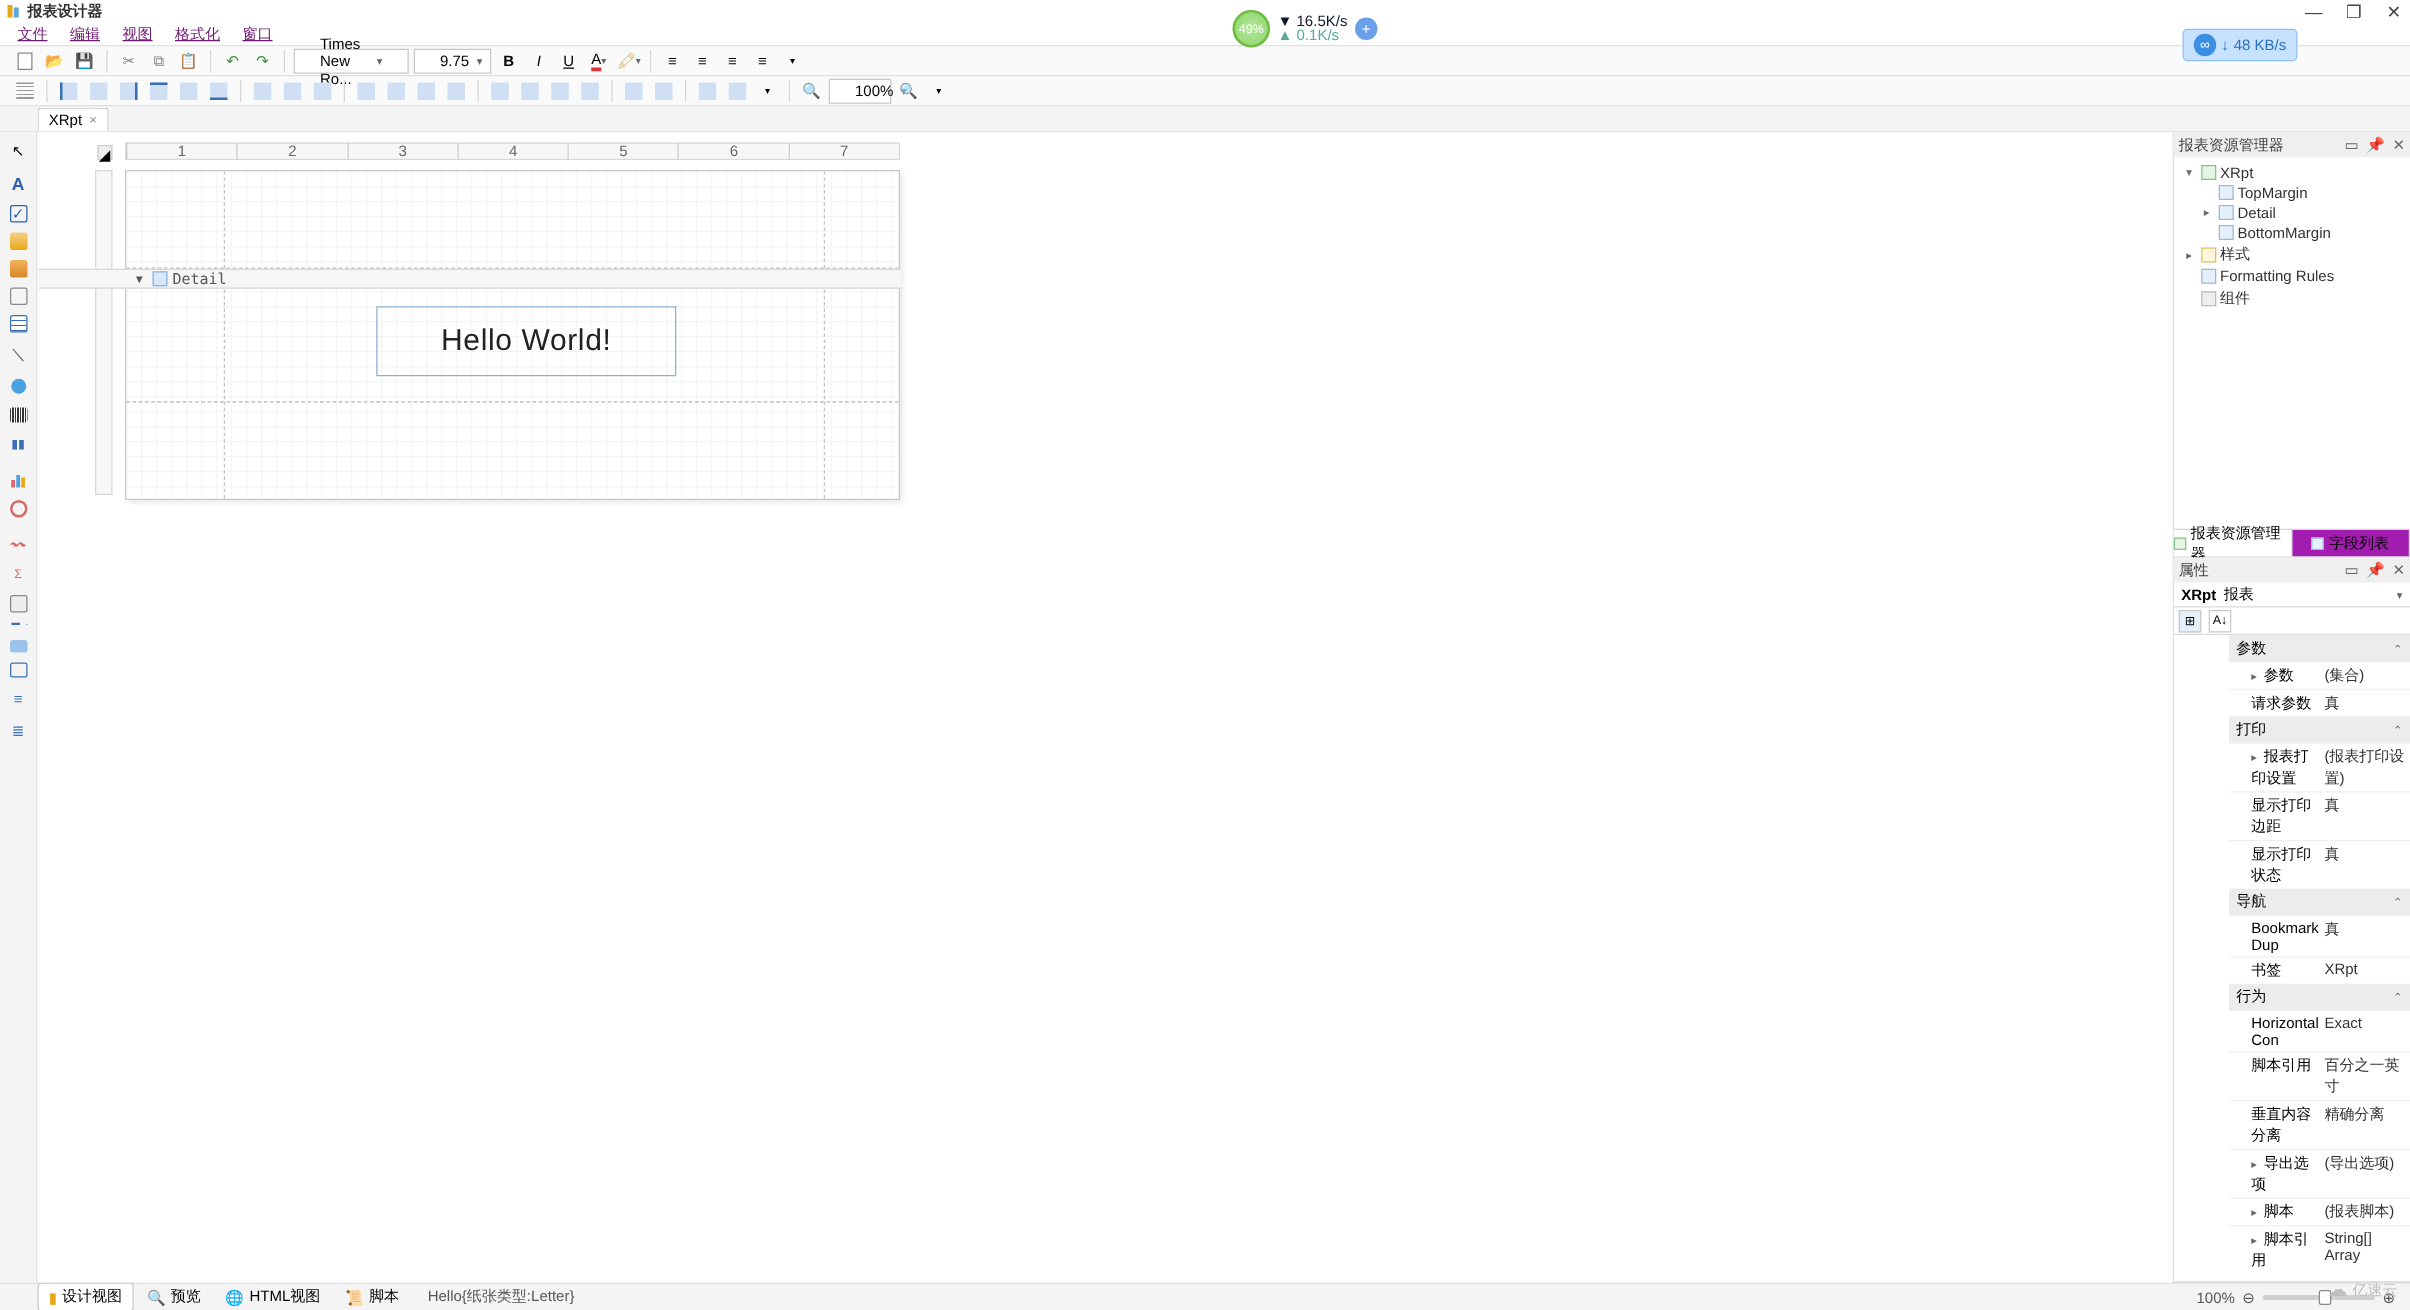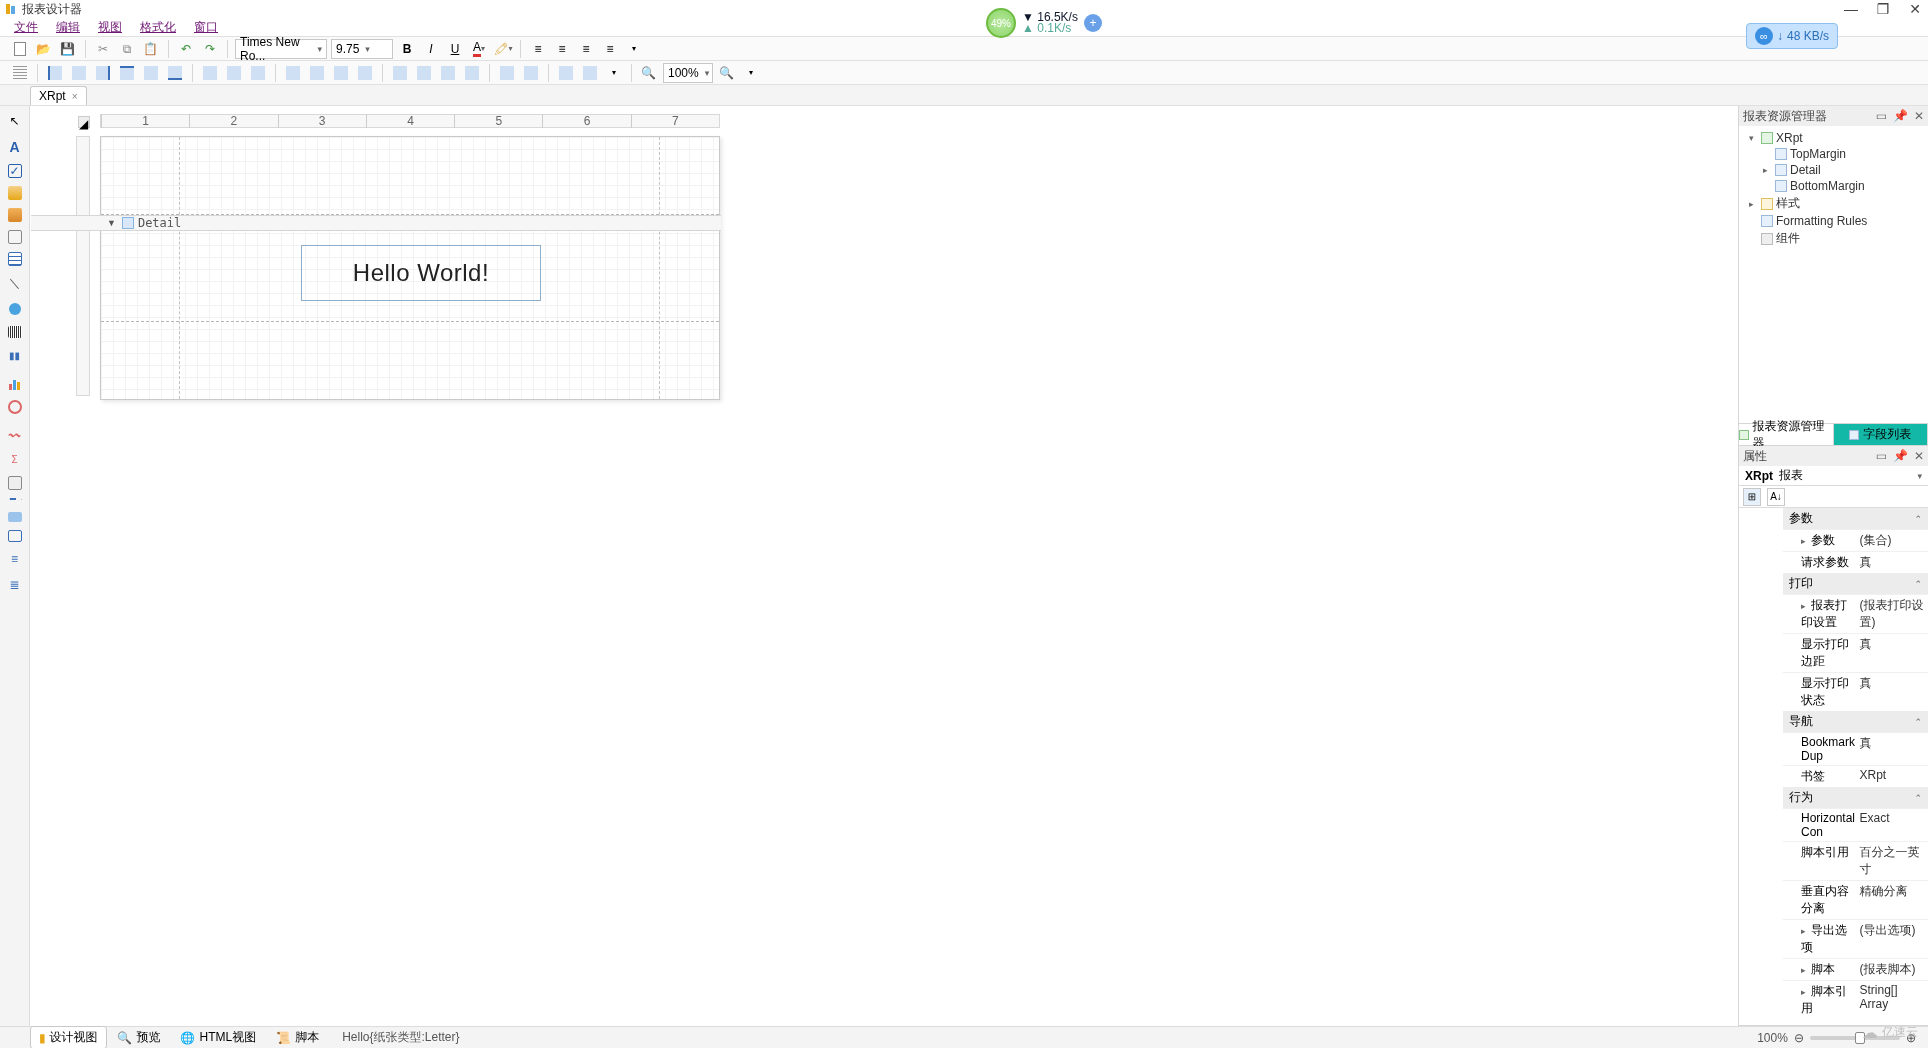--- a/index.html
+++ b/index.html
@@ -3,41 +3,41 @@
 <meta charset="utf-8">
 <style>
 * { margin: 0; padding: 0; box-sizing: border-box; font-family: "Microsoft YaHei", Arial, sans-serif; font-size: 12px; }
 body { background: #fff; overflow: hidden; width: 1928px; height: 1048px; position: relative; }
 
 
 .titlebar { height: 18px; background: #fff; display: flex; align-items: center; padding-left: 4px; }
 .titlebar .app-icon { width: 14px; height: 14px; margin-right: 4px; position: relative; }
 .titlebar .app-icon::before { content:""; position:absolute; left:2px; top:2px; width:4px; height:10px; background:#e6a817; }
 .titlebar .app-icon::after { content:""; position:absolute; left:7px; top:4px; width:4px; height:8px; background:#5ca8e0; }
-.titlebar-title { color: #333; }
+.titlebar-title { color: #333; font-weight: bold; }
 .win-controls { position: absolute; right: 6px; top: 2px; display: flex; gap: 18px; }
 .win-controls span { width: 14px; height: 14px; display: inline-flex; align-items:center; justify-content:center; color:#444; font-size:14px; }
 
 
 .float-perf { position: absolute; top: 8px; left: 986px; display:flex; align-items:center; gap:6px; }
 .perf-circle { width: 30px; height: 30px; border-radius: 50%; background: radial-gradient(circle,#b6e79c,#8dd66a); border:2px solid #6dbb3f; color:#fff; font-size:10px; display:flex; align-items:center; justify-content:center; }
 .perf-rates { font-size:10px; color:#7a7a7a; line-height:11px; }
 .perf-plus { width:18px; height:18px; border-radius:50%; background:#6aa0e8; color:#fff; display:flex; align-items:center; justify-content:center; font-size:12px; }
 .float-net { position:absolute; top:23px; right:90px; background:#c7e2ff; border:1px solid #8cbef0; border-radius:4px; padding:3px 8px; display:flex; align-items:center; gap:4px; color:#2a6fb8; font-size:11px; }
 .float-net .cloud { width:18px; height:18px; border-radius:50%; background:#3b8fe2; color:#fff; display:flex; align-items:center; justify-content:center; font-size:11px; }
 
 
 .menubar { height: 18px; background:#fff; display:flex; padding-left:14px; gap:18px; align-items:center; }
 .menubar span { color:#701a75; cursor:default;text-decoration:underline; }
 
 
 .toolbar { height: 24px; background:#fafafa; border-top:1px solid #e0e0e0; display:flex; align-items:center; padding-left:10px; gap:4px; }
 .tool-btn { width:20px; height:20px; display:flex; align-items:center; justify-content:center; border:1px solid transparent; border-radius:2px; }
 .tool-sep { width:1px; height:18px; background:#d6d6d6; margin:0 3px; }
-.tool-combo { height:20px; border:1px solid #c8c8c8; background:#fff; display:flex; align-items:center; padding:0 4px; }
+.tool-combo { height:20px; border:1px solid #c8c8c8; background:#fff; display:flex; align-items:center; padding:0 20px; }
 .tool-combo .caret { margin-left:6px; color:#666; font-size:9px; }
 .bold { font-weight:bold; } .italic { font-style:italic; } .underline { text-decoration:underline; }
 
 
 .tico { width:14px; height:14px; display:inline-block; }
 
 
 .doctabs { height: 22px; background:#f4f4f4; border-top:1px solid #e0e0e0; border-bottom:1px solid #e0e0e0; display:flex; align-items:flex-end; padding-left:30px; }
 .doctab { background:#fff; border:1px solid #c9c9c9; border-bottom:none; padding:2px 8px; display:flex; align-items:center; gap:6px; border-radius:3px 3px 0 0; }
 .doctab .x { color:#888; font-size:10px; }
@@ -77,21 +77,21 @@
 .tree { flex:1; padding:4px 2px; font-size:11px; color:#333; }
 .tree-row { display:flex; align-items:center; gap:3px; padding:1px 0 1px 8px; }
 .tree-row.lvl1 { padding-left:22px; }
 .tree-row .exp { width:9px; color:#666; font-size:9px; }
 .tree-ico { width:12px; height:12px; border:1px solid #9cb8d9; background:#e6f0fb; }
 .tree-ico.green { border-color:#86c386; background:#e4f5e4; }
 .tree-ico.yellow { border-color:#e0c060; background:#fdf6dc; }
 .tree-ico.gray { border-color:#bbb; background:#eee; }
 
 .panel-tabs { border-top:1px solid #d6d6d6; display:flex; height:22px; }
-.ptab { flex:1; display:flex; align-items:center; justify-content:center; gap:4px; background:#14b8a6; border-right:1px solid #d6d6d6; font-size:11px; }
+.ptab { flex:1; display:flex; align-items:center; justify-content:center; gap:4px; background:#a21caf; border-right:1px solid #d6d6d6; font-size:11px; }
 .ptab.active { background:#fff; }
 
 .prop-body { flex:1; overflow:auto; font-size:11px;margin-left:44px; }
 .prop-obj { height:20px; border-bottom:1px solid #dcdcdc; display:flex; align-items:center; padding:0 6px; }
 .prop-obj b { margin-right:6px; }
 .prop-obj .dd { margin-left:auto; color:#666; font-size:9px; }
 .prop-mode { height:22px; border-bottom:1px solid #dcdcdc; display:flex; align-items:center; gap:6px; padding:0 4px; }
 .prop-mode .pm { width:18px; height:18px; border:1px solid #c8c8c8; background:#fff; display:flex; align-items:center; justify-content:center; font-size:10px; }
 .prop-cat { background:#ececec; padding:2px 6px; display:flex; align-items:center; }
 .prop-cat .ar { margin-left:auto; font-size:9px; color:#666; }

